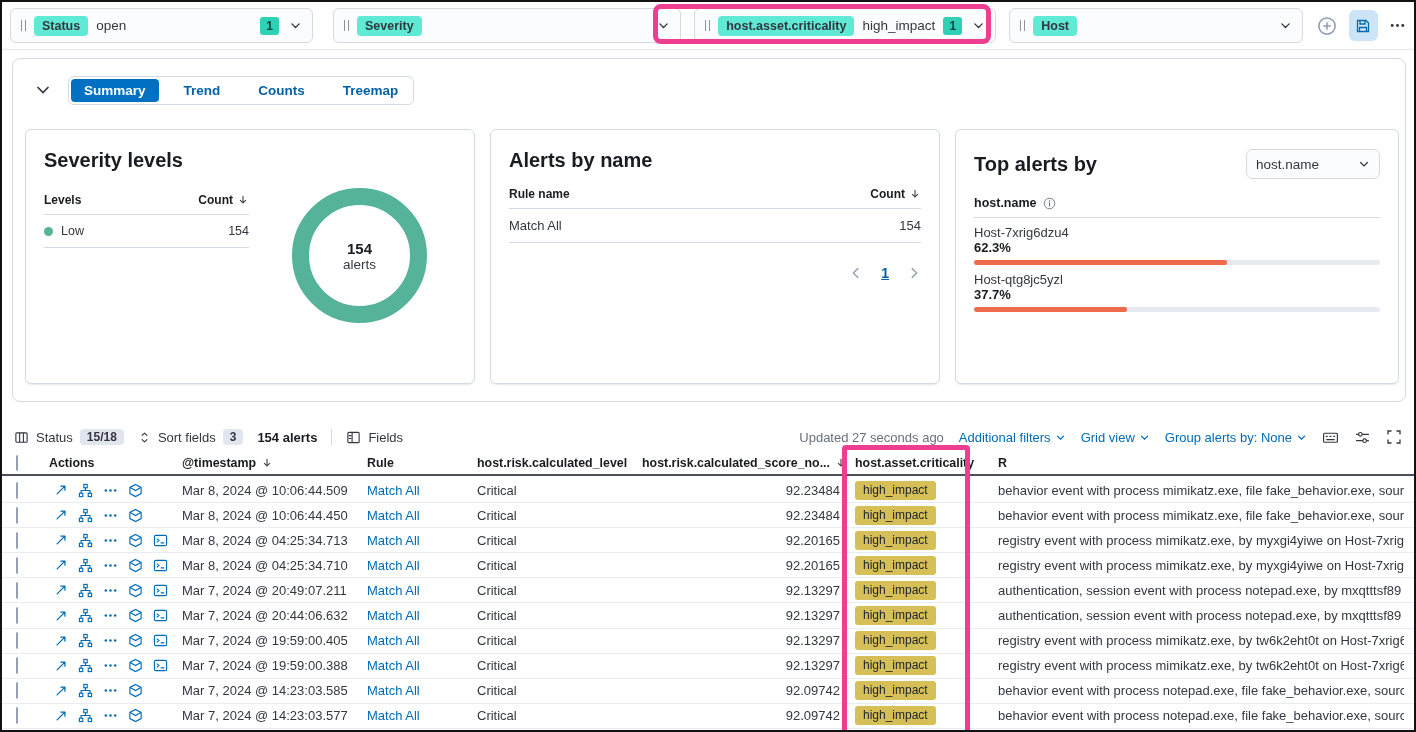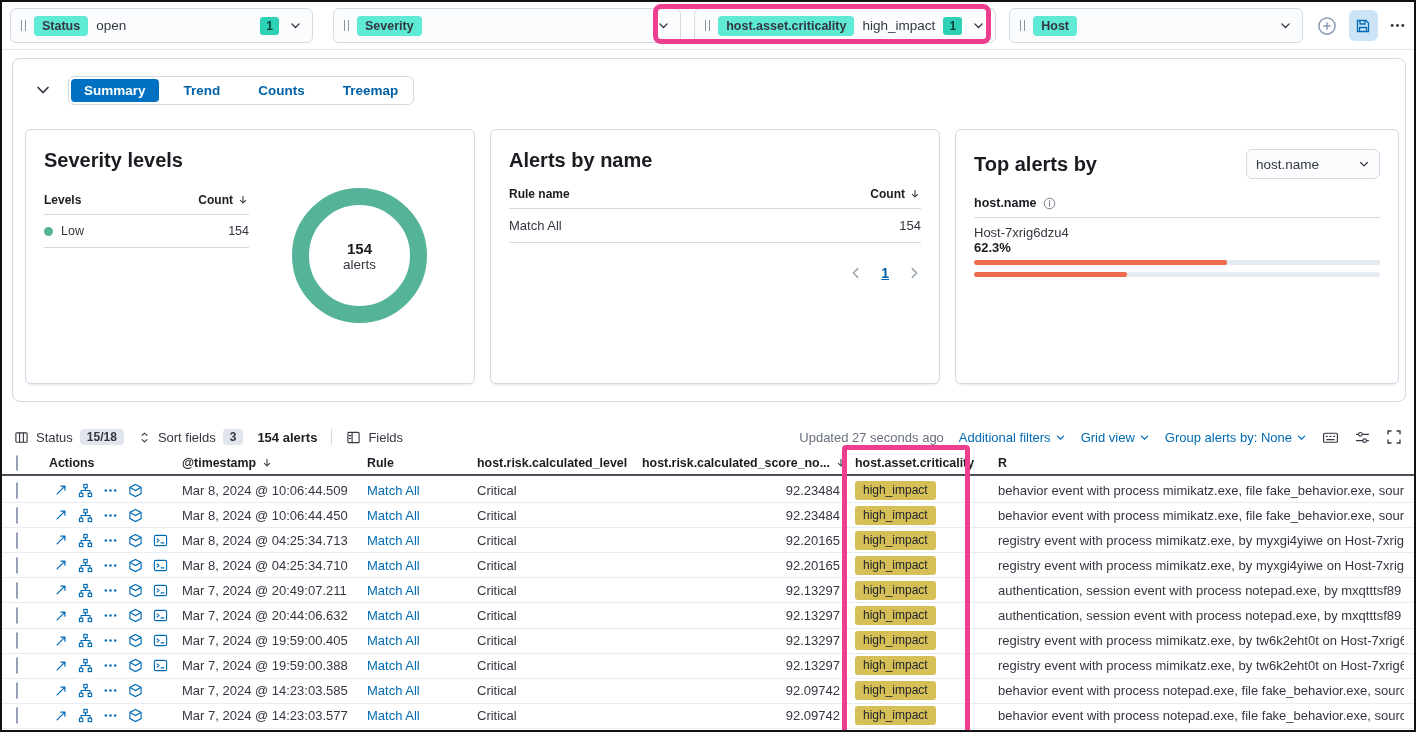--- a/index.html
+++ b/index.html
@@ -281,20 +281,24 @@
       <div>
         <div class="ta-row">
           <span>Host-7xrig6dzu4</span>
           <span class="ta-pct">62.3%</span>
         </div>
         <div class="bar-track">
           <div class="bar-fill" style="width: 62.3%;"></div>
         </div>
       </div>
       <div>
+        <div class="ta-row">
+          <span>Host-qtg8jc5yzl</span>
+          <span class="ta-pct">37.7%</span>
+        </div>
         <div class="bar-track">
           <div class="bar-fill" style="width: 37.7%;"></div>
         </div>
       </div>
     </div>
   </div>
 
   <div class="tbar">
     <div class="tbar-left">
       <span class="tbtn">

